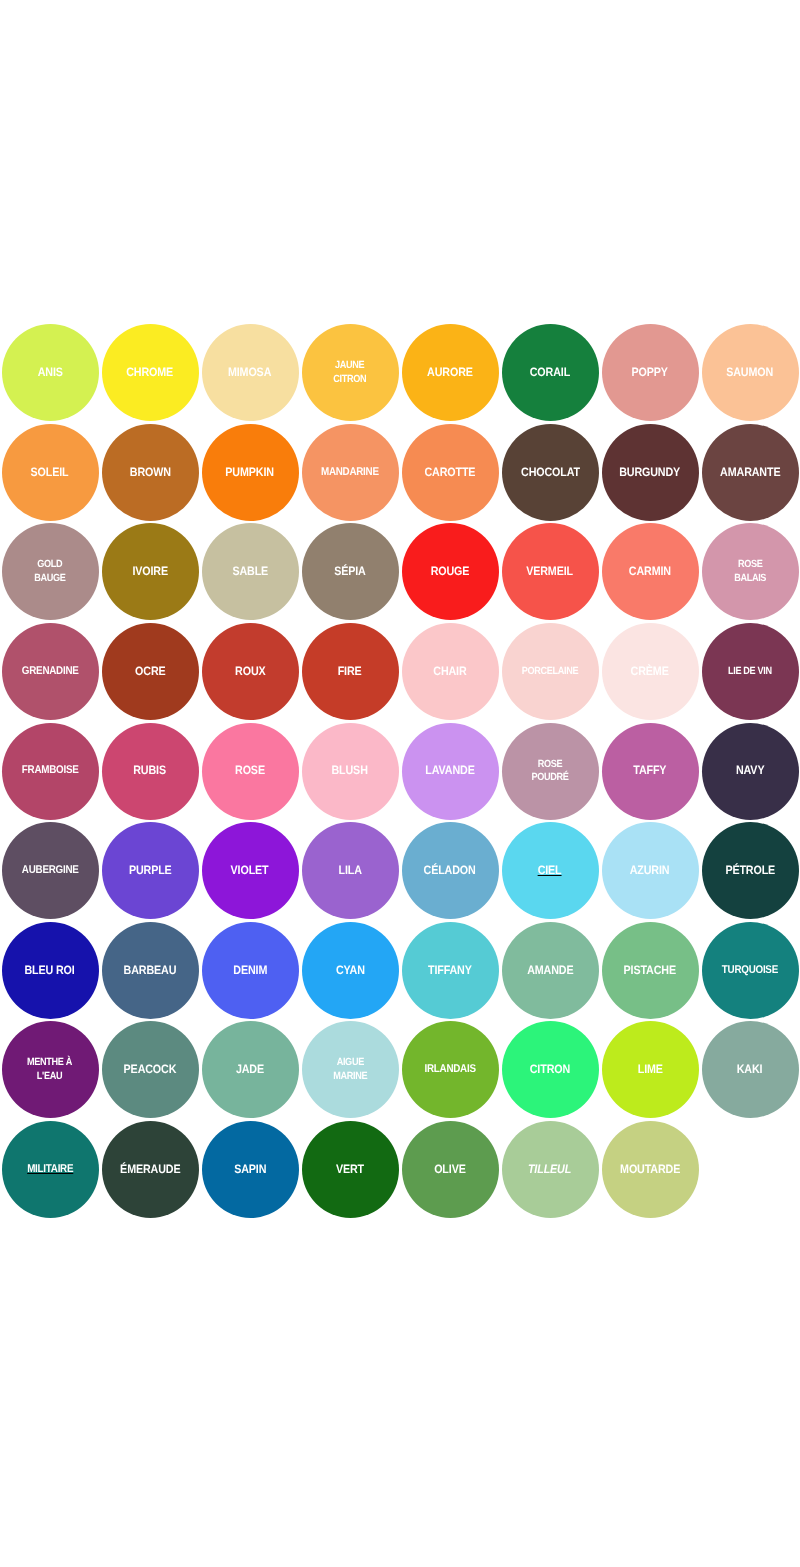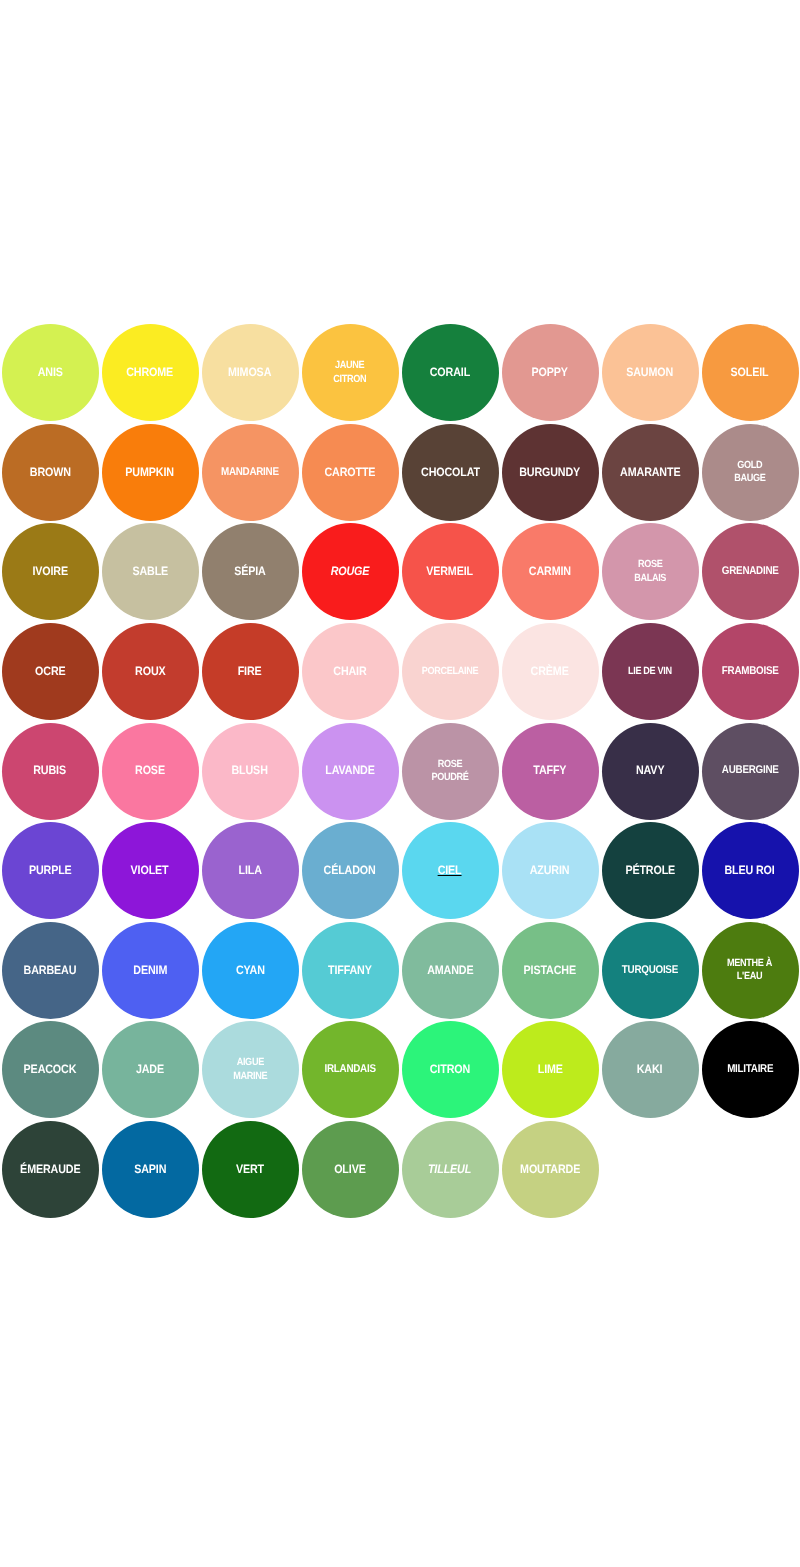--- a/index.html
+++ b/index.html
@@ -94,20 +94,25 @@
           <span class="swatch-label">MIMOSA</span>
         </div>
       </div>
       <div class="swatch-cell">
         <div class="swatch-circle" style="background-color: rgb(251, 195, 64);">
           <span class="swatch-label tighter">JAUNE
 CITRON</span>
         </div>
       </div>
       <div class="swatch-cell">
+        <div class="swatch-circle" style="background-color: rgb(251, 179, 22);">
+          <span class="swatch-label">AURORE</span>
+        </div>
+      </div>
+      <div class="swatch-cell">
         <div class="swatch-circle" style="background-color: #15803d;">
           <span class="swatch-label">CORAIL</span>
         </div>
       </div>
       <div class="swatch-cell">
         <div class="swatch-circle" style="background-color: rgb(226, 152, 145);">
           <span class="swatch-label">POPPY</span>
         </div>
       </div>
       <div class="swatch-cell">
@@ -170,21 +175,21 @@
         <div class="swatch-circle" style="background-color: rgb(198, 192, 160);">
           <span class="swatch-label">SABLE</span>
         </div>
       </div>
       <div class="swatch-cell">
         <div class="swatch-circle" style="background-color: rgb(145, 128, 110);">
           <span class="swatch-label">SÉPIA</span>
         </div>
       </div>
       <div class="swatch-cell">
-        <div class="swatch-circle" style="background-color: rgb(249, 28, 28); font-style: italic;">
+        <div class="swatch-circle" style="background-color: rgb(249, 28, 28);">
           <span class="swatch-label">ROUGE</span>
         </div>
       </div>
       <div class="swatch-cell">
         <div class="swatch-circle" style="background-color: rgb(246, 83, 74);">
           <span class="swatch-label">VERMEIL</span>
         </div>
       </div>
       <div class="swatch-cell">
         <div class="swatch-circle" style="background-color: rgb(249, 122, 105);">
@@ -352,21 +357,21 @@
         <div class="swatch-circle" style="background-color: rgb(119, 191, 135);">
           <span class="swatch-label">PISTACHE</span>
         </div>
       </div>
       <div class="swatch-cell">
         <div class="swatch-circle" style="background-color: rgb(20, 129, 126);">
           <span class="swatch-label tight">TURQUOISE</span>
         </div>
       </div>
       <div class="swatch-cell">
-        <div class="swatch-circle" style="background-color: #4d7c0f;">
+        <div class="swatch-circle" style="background-color: #701a75;">
           <span class="swatch-label tighter">MENTHE À
 L'EAU</span>
         </div>
       </div>
       <div class="swatch-cell">
         <div class="swatch-circle" style="background-color: rgb(92, 138, 128);">
           <span class="swatch-label">PEACOCK</span>
         </div>
       </div>
       <div class="swatch-cell">
@@ -394,21 +399,21 @@
         <div class="swatch-circle" style="background-color: rgb(189, 235, 28);">
           <span class="swatch-label">LIME</span>
         </div>
       </div>
       <div class="swatch-cell">
         <div class="swatch-circle" style="background-color: rgb(134, 170, 158);">
           <span class="swatch-label">KAKI</span>
         </div>
       </div>
       <div class="swatch-cell">
-        <div class="swatch-circle" style="background-color: #000000;">
+        <div class="swatch-circle" style="background-color: #0f766e; text-decoration: underline;">
           <span class="swatch-label tight">MILITAIRE</span>
         </div>
       </div>
       <div class="swatch-cell">
         <div class="swatch-circle" style="background-color: rgb(45, 67, 56);">
           <span class="swatch-label">ÉMERAUDE</span>
         </div>
       </div>
       <div class="swatch-cell">
         <div class="swatch-circle" style="background-color: #0369a1; align-items: center;">

